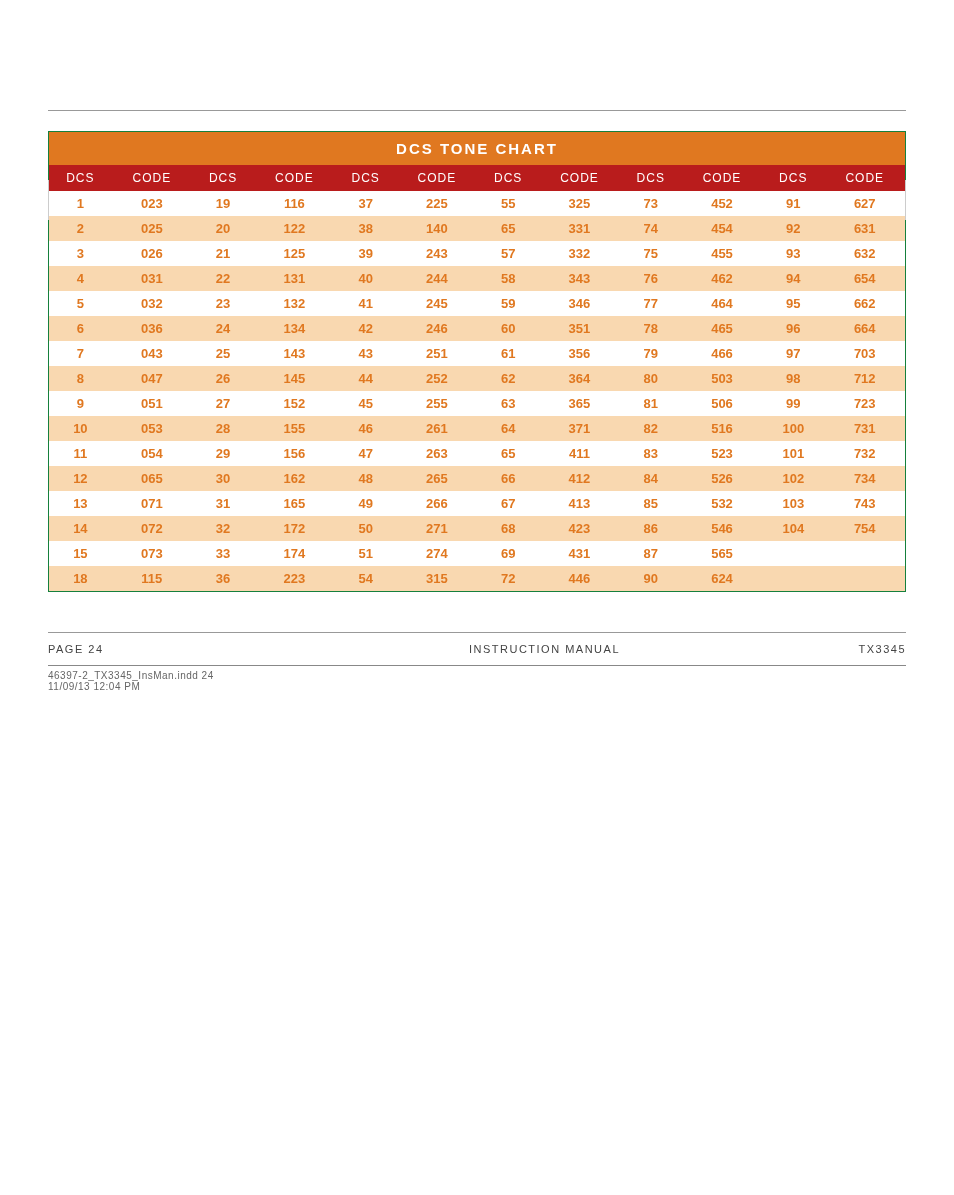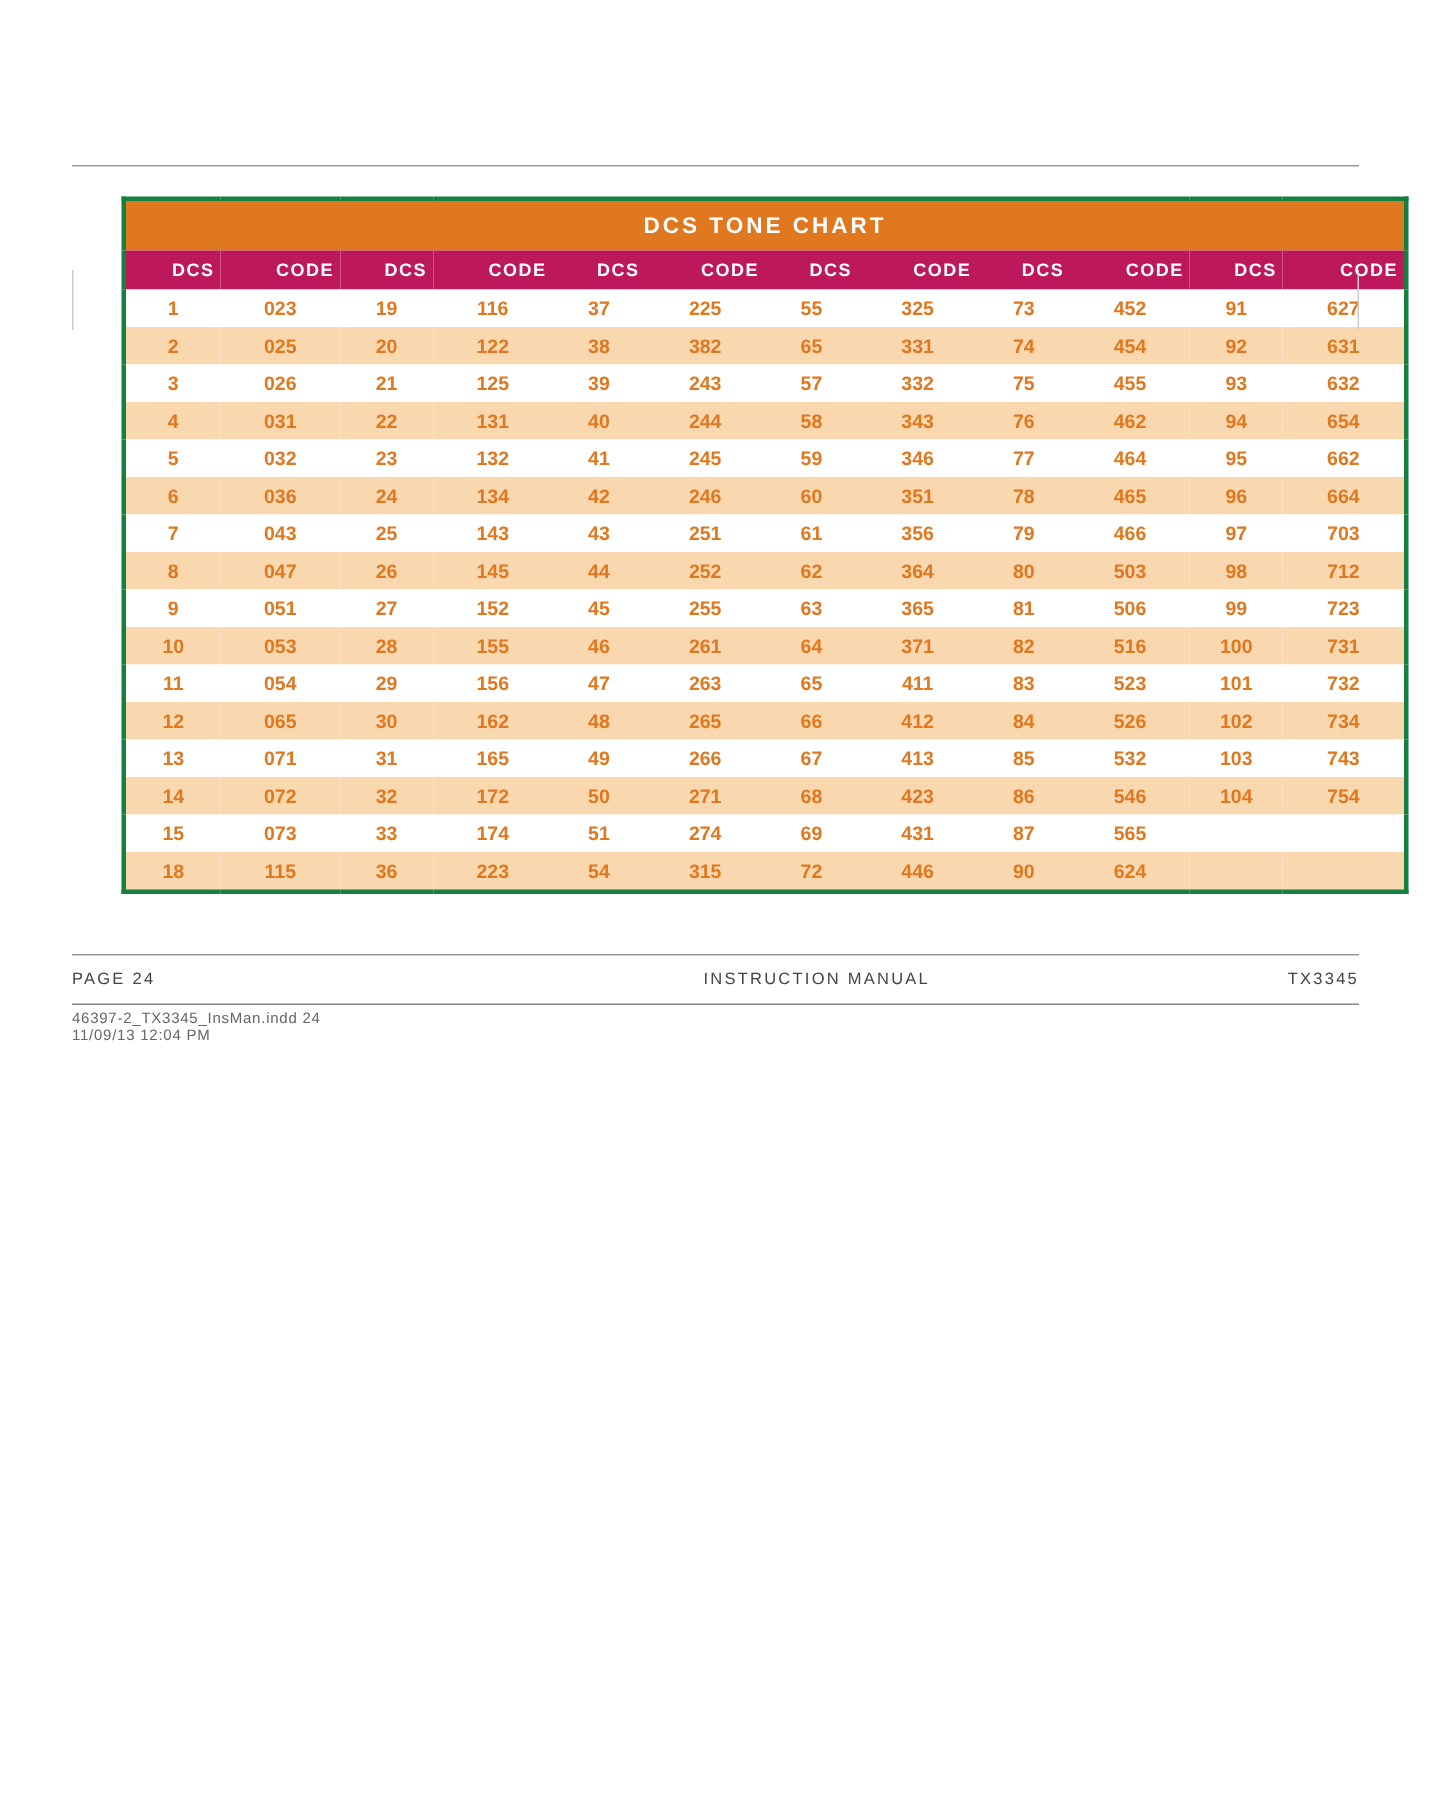--- a/index.html
+++ b/index.html
@@ -60,40 +60,39 @@
 
     
     .dcs-table-wrapper {
       width: 100%;
       margin-top: 10px;
     }
 
     .dcs-table {
       width: 100%;
       border-collapse: collapse;
-      border: 3px solid #15803d;
-      margin-left: 33px;
+      border: 1px solid #15803d;
     }
 
     .dcs-table-title {
       background-color: #e07820;
       color: #fff;
       text-align: center;
       font-weight: bold;
       font-size: 15px;
       letter-spacing: 2px;
       padding: 8px 4px;
     }
 
     .dcs-table thead tr.header-row th {
-      background-color: #be185d;
+      background-color: #b91c1c;
       color: #fff;
-      font-weight: bold;
+      font-weight: normal;
       font-size: 12px;
-      text-align: right;
+      text-align: center;
       padding: 6px 4px;
       letter-spacing: 1px;
       border: none;
     }
 
     .dcs-table tbody tr td {
       text-align: center;
       padding: 5px 4px;
       font-size: 13px;
       border: none;
@@ -205,21 +204,21 @@
               <td class="code-col">452</td>
               <td class="dcs-col">91</td>
               <td class="code-col">627</td>
             </tr>
             <tr class="even-row">
               <td class="dcs-col">2</td>
               <td class="code-col">025</td>
               <td class="dcs-col">20</td>
               <td class="code-col">122</td>
               <td class="dcs-col">38</td>
-              <td class="code-col">382</td>
+              <td class="code-col">140</td>
               <td class="dcs-col">65</td>
               <td class="code-col">331</td>
               <td class="dcs-col">74</td>
               <td class="code-col">454</td>
               <td class="dcs-col">92</td>
               <td class="code-col">631</td>
             </tr>
             <tr class="odd-row">
               <td class="dcs-col">3</td>
               <td class="code-col">026</td>

